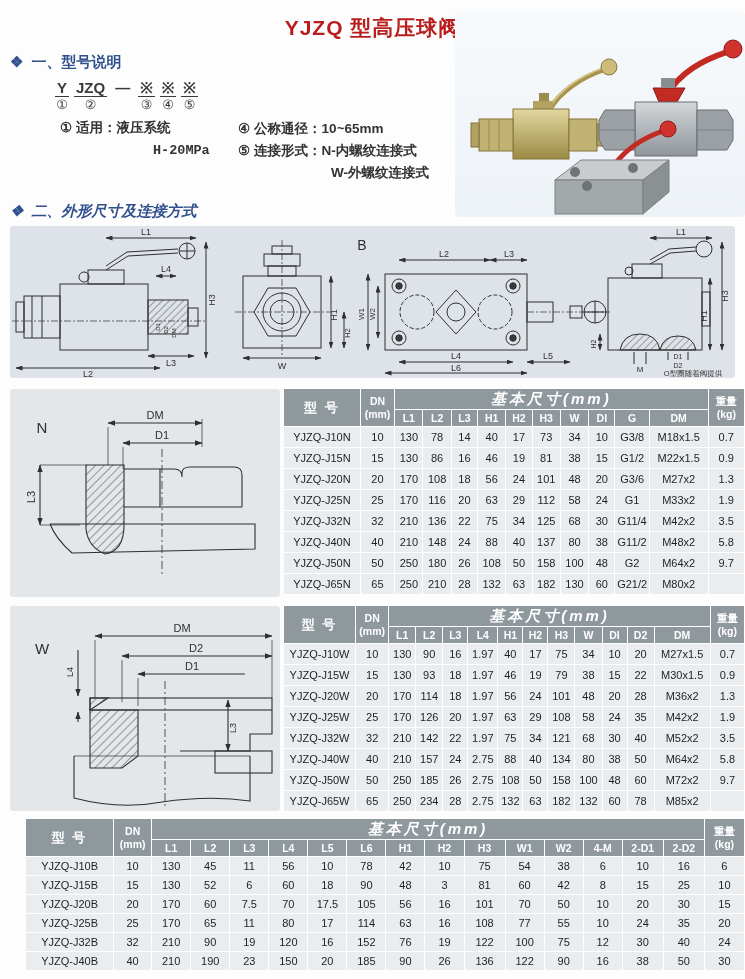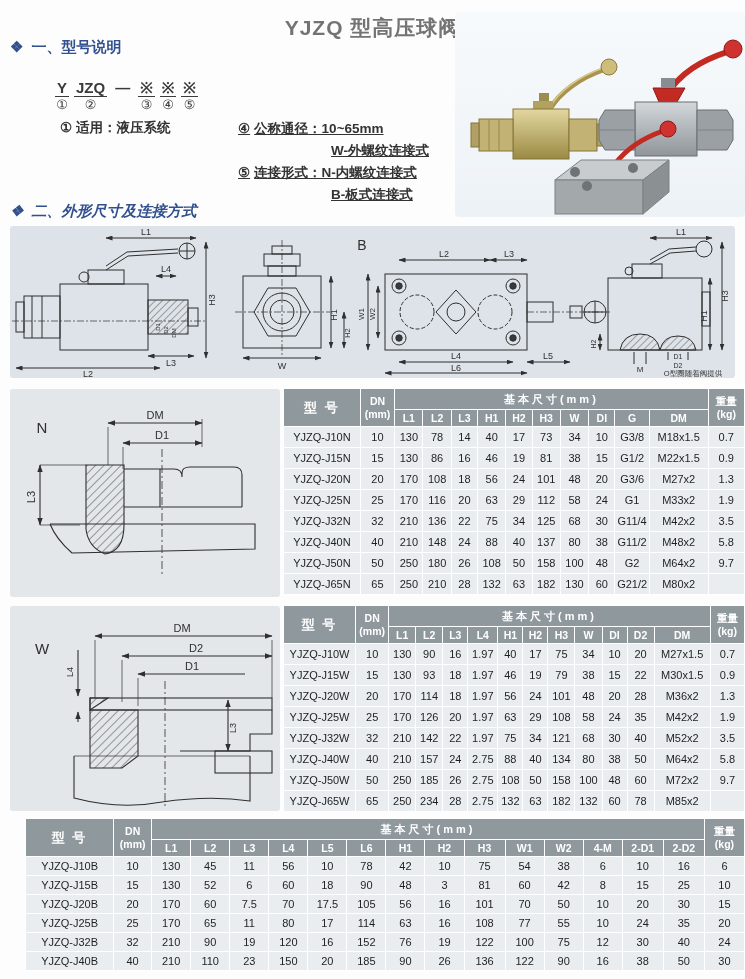--- a/index.html
+++ b/index.html
@@ -1,52 +1,52 @@
 <!DOCTYPE html>
 <html><head>
 <meta charset="utf-8">
 <style>
   html,body{margin:0;padding:0;background:#fff;}
   .page{position:relative;width:745px;height:979px;background:#fdfdfe;font-family:"Liberation Sans",sans-serif;overflow:hidden;}
-  .title{position:absolute;left:0;top:14px;width:100%;text-align:center;font-size:21px;font-weight:bold;color:#737373;letter-spacing:1px;margin:0;}
+  .title{position:absolute;left:0;top:14px;width:100%;text-align:center;font-size:21px;font-weight:bold;color:#b91c1c;letter-spacing:1px;margin:0;}
   .sec-head{position:absolute;left:10px;font-size:15px;font-weight:bold;color:#31508e;}
   .sec-head .dia{font-size:15px;margin-right:8px;color:#31508e;}
-  .s1{top:38px;text-align:center;}
+  .s1{top:53px;text-align:center;}
   .s2{top:202px;font-style:italic;}
   
   .model-code{position:absolute;left:55px;top:79px;display:flex;align-items:flex-start;}
   .mc-part{display:inline-flex;flex-direction:column;align-items:center;margin-right:5px;}
   .mc-label{font-weight:bold;font-size:15px;color:#3a3a3a;border-bottom:1.6px solid #3a3a3a;padding:0 2px;line-height:1.15;}
   .mc-part.dash .mc-label{border-bottom:none;padding:0 3px;}
   .mc-num{font-size:13px;color:#3a3a3a;margin-top:0px;line-height:1.2;}
   
   .items{position:absolute;top:118px;font-size:13.5px;font-weight:bold;color:#333;}
   .items-left{left:60px;font-family:Liberation Mono, monospace;}
-  .items-right{left:238px;text-decoration:underline;}
+  .items-right{left:238px;}
   .item-line{height:22px;line-height:22px;white-space:nowrap;}
   .item-line .cnum{margin-right:4px;}
   .item-line.indent{padding-left:93px;}
   
   .photos{position:absolute;left:455px;top:12px;width:290px;height:205px;background:linear-gradient(#f7fafc,#edf2f7);border-radius:4px;}
   
   .band{position:absolute;left:10px;top:226px;width:725px;height:152px;background:#dde3e8;border-radius:3px;}
   .nblock{position:absolute;left:10px;top:389px;width:270px;height:208px;background:#e3e7ea;border-radius:3px;}
   .wblock{position:absolute;left:10px;top:606px;width:270px;height:205px;background:#e3e7ea;border-radius:3px;}
   svg{display:block;}
   
   table{border-collapse:collapse;table-layout:fixed;font-family:"Liberation Sans",sans-serif;}
   .t1{position:absolute;left:283px;top:388px;width:462px;}
   .t2{position:absolute;left:283px;top:605px;width:462px;}
   .t3{position:absolute;left:25px;top:818px;width:720px;}
   th{background:#8f989d;color:#fff;border:1px solid #fff;font-weight:bold;padding:0;}
   td{background:#e9edf0;color:#1f1f1f;border:1px solid #fff;text-align:center;font-size:11px;padding:0;height:20px;}
   .t3 td{height:18px;}
   th.th-model{font-size:13px;letter-spacing:2px;}
   th.th-two{font-size:10.5px;white-space:pre-line;line-height:1.15;text-align:center;}
-  th.th-basic{font-size:11px;letter-spacing:3px;height:20px;}
+  th.th-basic{font-size:15px;letter-spacing:3px;height:20px;font-style:italic;}
   th.th-dim{font-size:10.5px;height:16px;}
 </style>
 </head>
 <body>
 
 <div class="page">
 
   <h1 class="title">YJZQ 型高压球阀</h1>
 
   <div class="sec-head s1">
@@ -75,26 +75,26 @@
         <span class="mc-num">④</span>
       </span>
       <span class="mc-part">
         <span class="mc-label">※</span>
         <span class="mc-num">⑤</span>
       </span>
     </div>
 
   <div class="items items-left">
       <div class="item-line"><span class="cnum">①</span><span>适用：液压系统</span></div>
+      <div class="item-line indent"><span>H-20MPa</span></div>
     </div>
   <div class="items items-right">
       <div class="item-line"><span class="cnum">④</span><span>公称通径：10~65mm</span></div>
+      <div class="item-line"><span class="cnum">⑤</span><span>连接形式：N-内螺纹连接式</span></div>
       <div class="item-line indent"><span>W-外螺纹连接式</span></div>
-      <div class="item-line"><span class="cnum">⑤</span><span>连接形式：N-内螺纹连接式</span></div>
-      <div class="item-line indent"><span>B-板式连接式</span></div>
     </div>
 
   <div class="photos">
     <svg width="290" height="205" viewBox="0 0 290 205">
       <defs>
         <linearGradient id="gbrass" x1="0" y1="0" x2="0" y2="1">
           <stop offset="0" stop-color="#e3d7a0"></stop>
             <stop offset="1" stop-color="#9a8a44"></stop>
         </linearGradient>
         <linearGradient id="gsteel" x1="0" y1="0" x2="0" y2="1">
@@ -830,21 +830,21 @@
           <td>75</td>
           <td>12</td>
           <td>30</td>
           <td>40</td>
           <td>24</td>
         </tr>
         <tr>
           <td>YJZQ-J40B</td>
           <td>40</td>
           <td>210</td>
-          <td>110</td>
+          <td>190</td>
           <td>23</td>
           <td>150</td>
           <td>20</td>
           <td>185</td>
           <td>90</td>
           <td>26</td>
           <td>136</td>
           <td>122</td>
           <td>90</td>
           <td>16</td>

